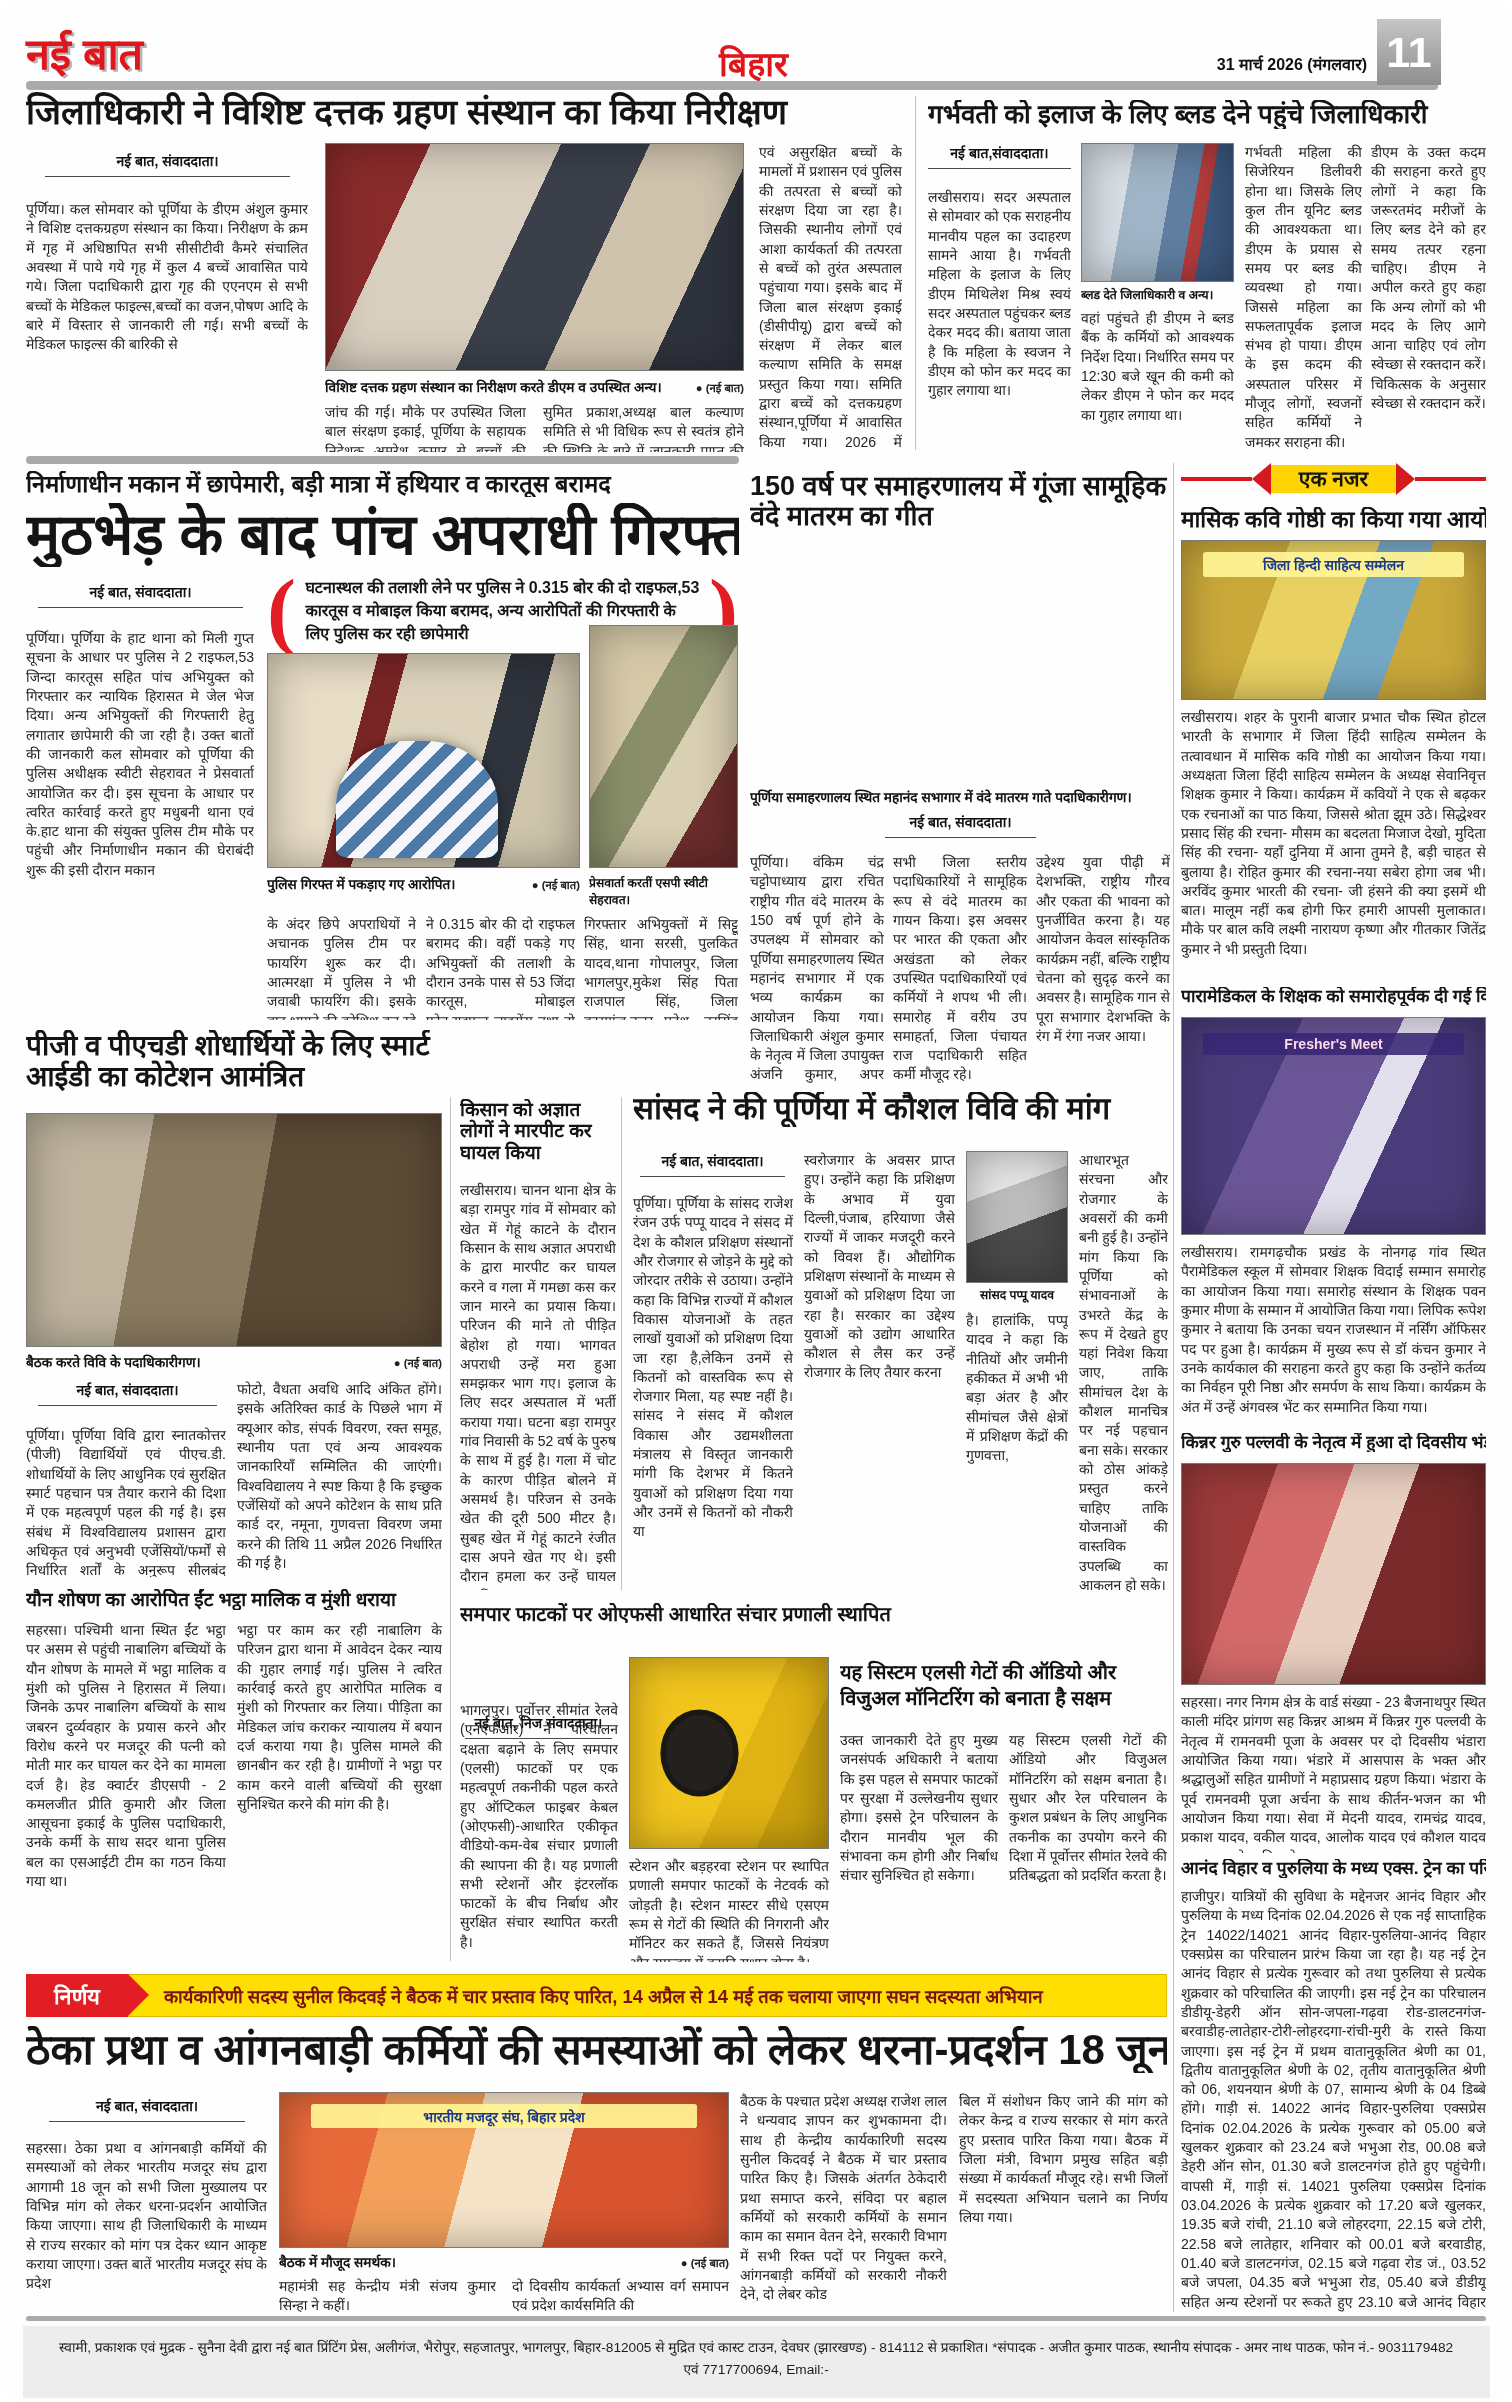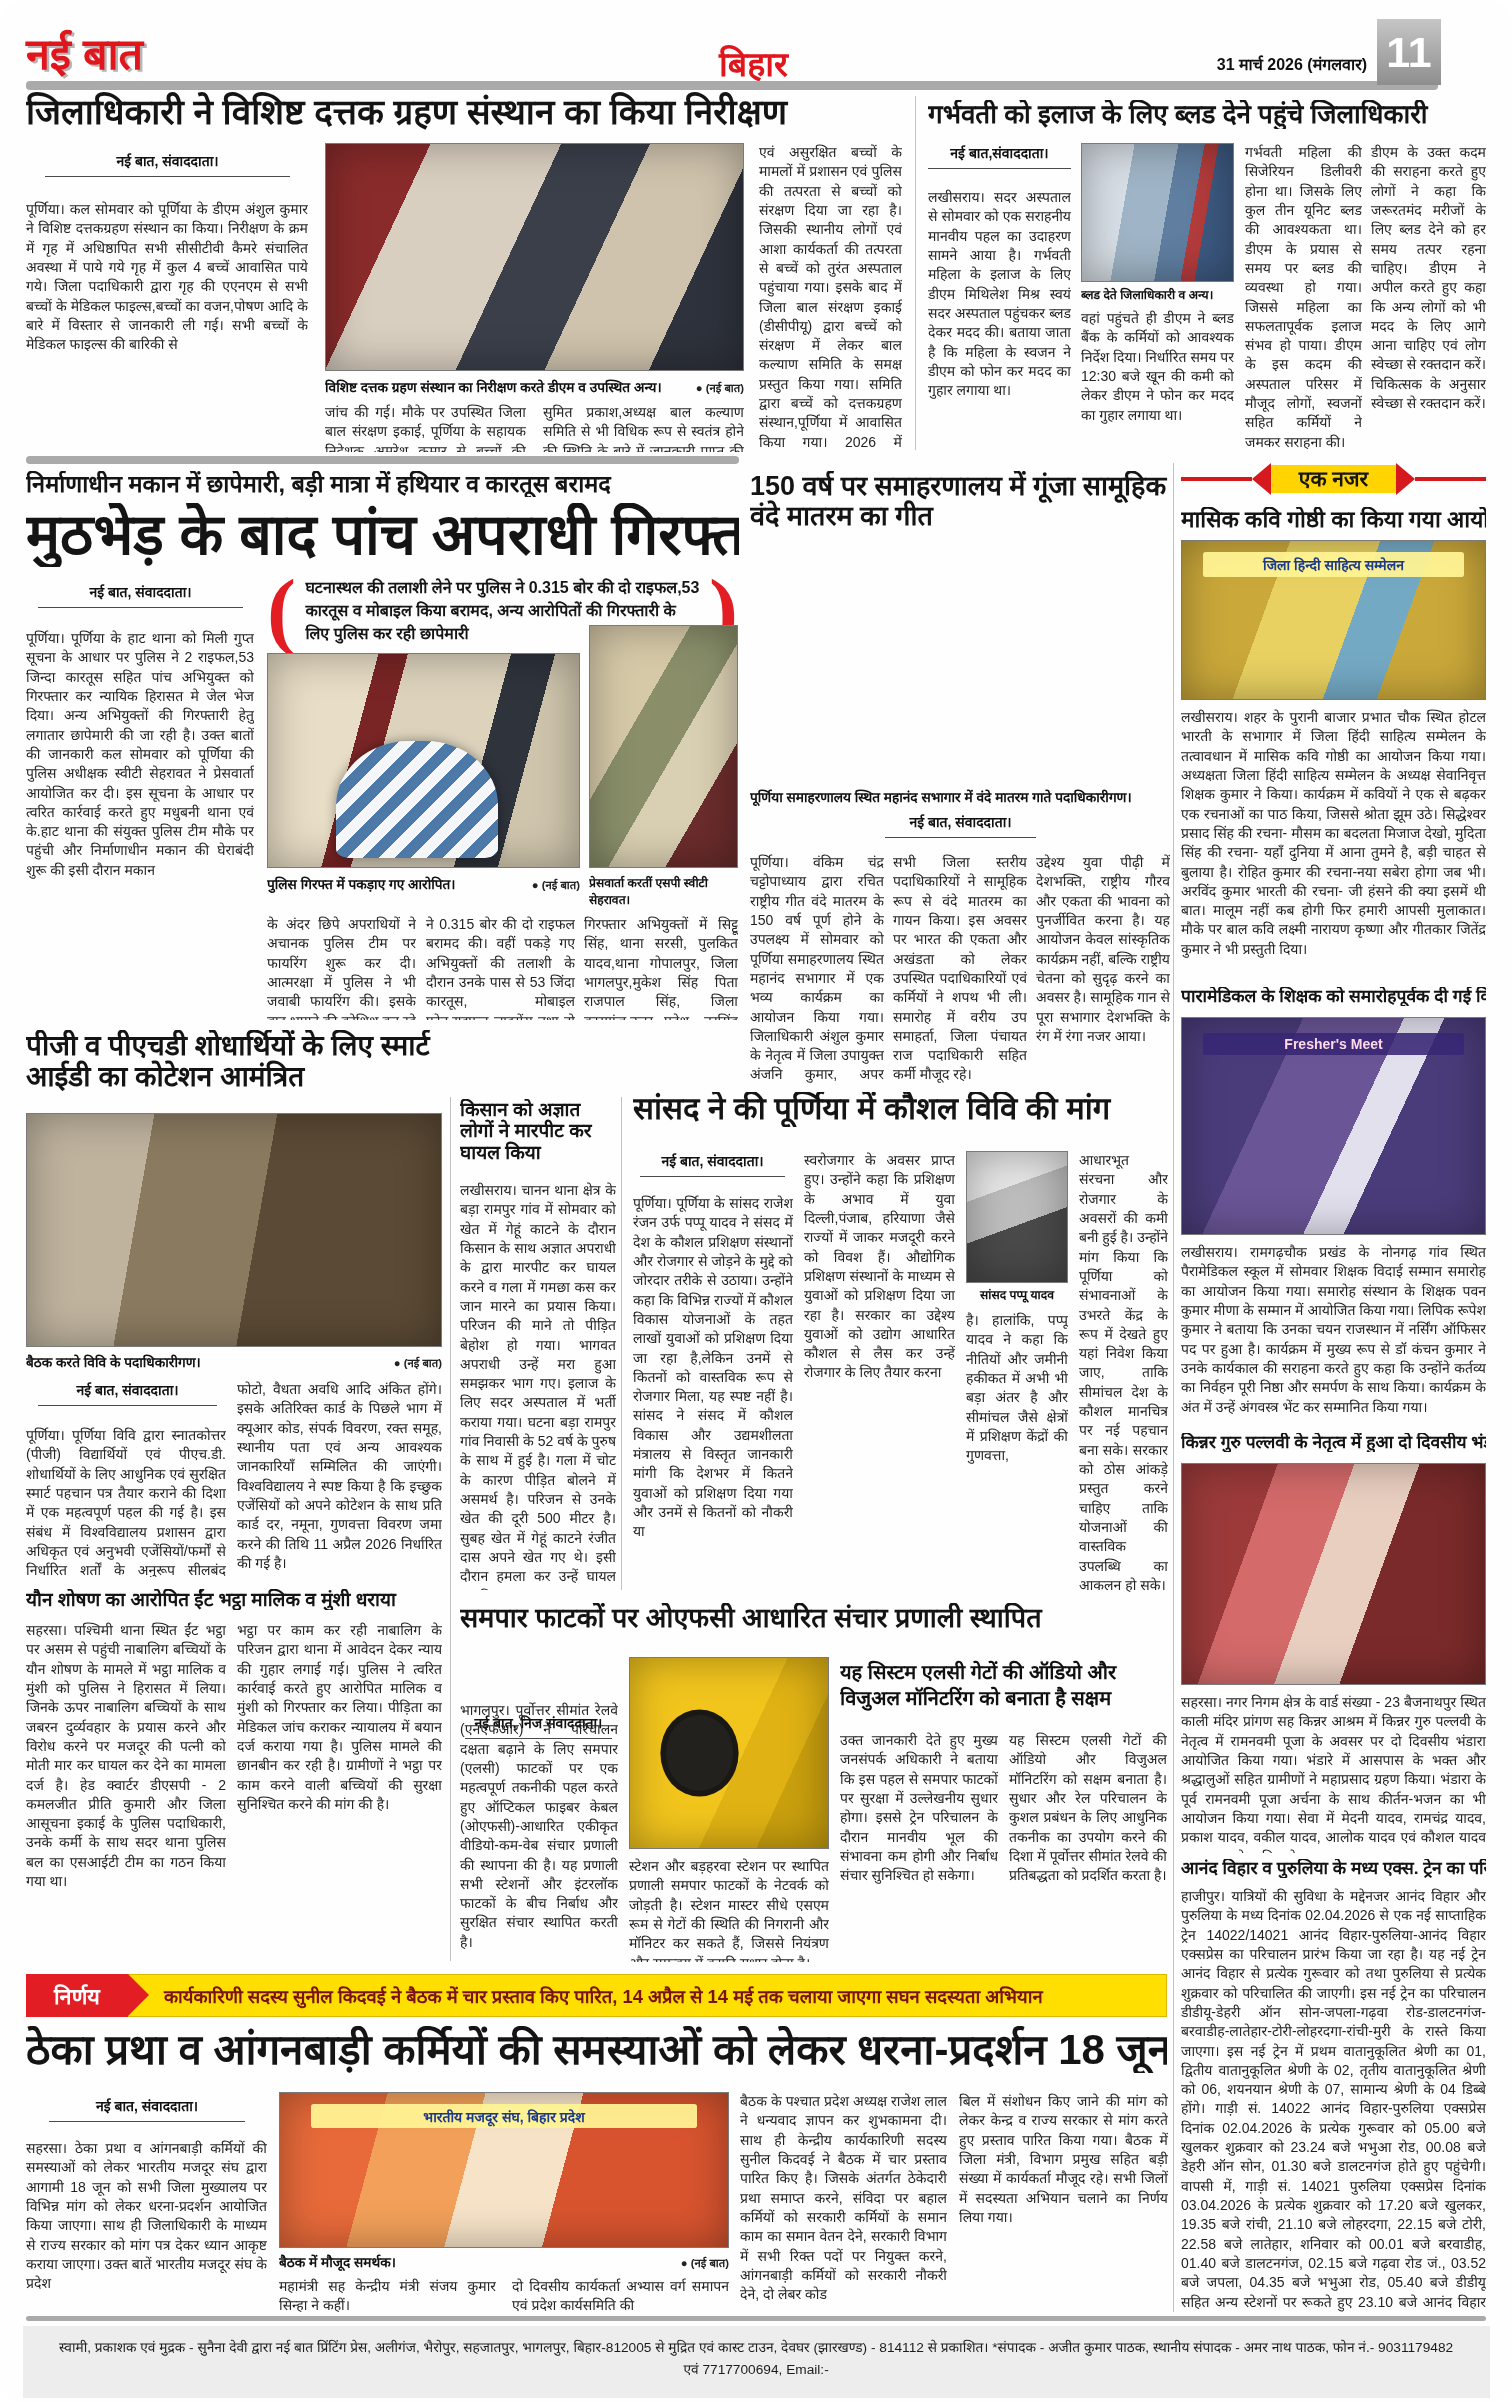--- a/index.html
+++ b/index.html
@@ -175,21 +175,21 @@
 
   <div class="abs hl nowrap" style="left:633px; top:1092px; width:535px; font-size:31px;">सांसद ने की पूर्णिया में कौशल विवि की मांग</div>
   <div class="abs byline" style="left:640px; top:1151px; width:145px;">नई बात, संवाददाता।</div>
   <div class="abs body-txt" style="left:633px; top:1194px; width:160px; height:397px;">पूर्णिया। पूर्णिया के सांसद राजेश रंजन उर्फ पप्पू यादव ने संसद में देश के कौशल प्रशिक्षण संस्थानों और रोजगार से जोड़ने के मुद्दे को जोरदार तरीके से उठाया। उन्होंने कहा कि विभिन्न राज्यों में कौशल विकास योजनाओं के तहत लाखों युवाओं को प्रशिक्षण दिया जा रहा है,लेकिन उनमें से कितनों को वास्तविक रूप से रोजगार मिला, यह स्पष्ट नहीं है। सांसद ने संसद में कौशल विकास और उद्यमशीलता मंत्रालय से विस्तृत जानकारी मांगी कि देशभर में कितने युवाओं को प्रशिक्षण दिया गया और उनमें से कितनों को नौकरी या</div>
   <div class="abs body-txt" style="left:804px; top:1151px; width:151px; height:441px;">स्वरोजगार के अवसर प्राप्त हुए। उन्होंने कहा कि प्रशिक्षण के अभाव में युवा दिल्ली,पंजाब, हरियाणा जैसे राज्यों में जाकर मजदूरी करने को विवश हैं। औद्योगिक प्रशिक्षण संस्थानों के माध्यम से युवाओं को प्रशिक्षण दिया जा रहा है। सरकार का उद्देश्य युवाओं को उद्योग आधारित कौशल से लैस कर उन्हें रोजगार के लिए तैयार करना</div>
   <div class="photo ph-mp" style="left:966px; top:1151px; width:102px; height:132px;"></div>
   <div class="abs caption" style="left:966px; top:1286px; width:102px; font-size:12.2px; text-align:center; height:19px;">सांसद पप्पू यादव</div>
   <div class="abs body-txt" style="left:966px; top:1311px; width:102px; height:281px;">है। हालांकि, पप्पू यादव ने कहा कि नीतियों और जमीनी हकीकत में अभी भी बड़ा अंतर है और सीमांचल जैसे क्षेत्रों में प्रशिक्षण केंद्रों की गुणवत्ता,</div>
   <div class="abs body-txt" style="left:1079px; top:1151px; width:89px; height:441px;">आधारभूत संरचना और रोजगार के अवसरों की कमी बनी हुई है। उन्होंने मांग किया कि पूर्णिया को संभावनाओं के उभरते केंद्र के रूप में देखते हुए यहां निवेश किया जाए, ताकि सीमांचल देश के कौशल मानचित्र पर नई पहचान बना सके। सरकार को ठोस आंकड़े प्रस्तुत करने चाहिए ताकि योजनाओं की वास्तविक उपलब्धि का आकलन हो सके।</div>
 
-  <div class="abs hl nowrap" style="left:460px; top:1603px; width:708px; font-size:27px;">समपार फाटकों पर ओएफसी आधारित संचार प्रणाली स्थापित</div>
+  <div class="abs hl nowrap" style="left:460px; top:1603px; width:708px; font-size:20px;">समपार फाटकों पर ओएफसी आधारित संचार प्रणाली स्थापित</div>
   <div class="abs byline" style="left:465px; top:1689px; width:147px;margin-top:24px;">नई बात, निज संवाददाता।</div>
   <div class="abs body-txt" style="left:460px; top:1701px; width:158px; height:262px;">भागलपुर। पूर्वोत्तर सीमांत रेलवे (एनएफआर) ने परिचालन दक्षता बढ़ाने के लिए समपार (एलसी) फाटकों पर एक महत्वपूर्ण तकनीकी पहल करते हुए ऑप्टिकल फाइबर केबल (ओएफसी)-आधारित एकीकृत वीडियो-कम-वेब संचार प्रणाली की स्थापना की है। यह प्रणाली सभी स्टेशनों और इंटरलॉक फाटकों के बीच निर्बाध और सुरक्षित संचार स्थापित करती है।</div>
   <div class="photo ph-phone" style="left:629px; top:1657px; width:200px; height:192px;">
     <div class="ph-dial"></div>
   </div>
   <div class="abs body-txt" style="left:629px; top:1857px; width:200px; height:105px;">स्टेशन और बड़हरवा स्टेशन पर स्थापित प्रणाली समपार फाटकों के नेटवर्क को जोड़ती है। स्टेशन मास्टर सीधे एसएम रूम से गेटों की स्थिति की निगरानी और मॉनिटर कर सकते हैं, जिससे नियंत्रण और समन्वय में काफी सुधार होता है।</div>
   <div class="abs subhead" style="left:840px; top:1659px; width:328px; height:60px; overflow:hidden;">यह सिस्टम एलसी गेटों की ऑडियो और विजुअल मॉनिटरिंग को बनाता है सक्षम</div>
   <div class="abs body-txt" style="left:840px; top:1731px; width:158px; height:232px;">उक्त जानकारी देते हुए मुख्य जनसंपर्क अधिकारी ने बताया कि इस पहल से समपार फाटकों पर सुरक्षा में उल्लेखनीय सुधार होगा। इससे ट्रेन परिचालन के दौरान मानवीय भूल की संभावना कम होगी और निर्बाध संचार सुनिश्चित हो सकेगा।</div>
   <div class="abs body-txt" style="left:1009px; top:1731px; width:158px; height:232px;">यह सिस्टम एलसी गेटों की ऑडियो और विजुअल मॉनिटरिंग को सक्षम बनाता है। सुधार और रेल परिचालन के कुशल प्रबंधन के लिए आधुनिक तकनीक का उपयोग करने की दिशा में पूर्वोत्तर सीमांत रेलवे की प्रतिबद्धता को प्रदर्शित करता है।</div>
 

